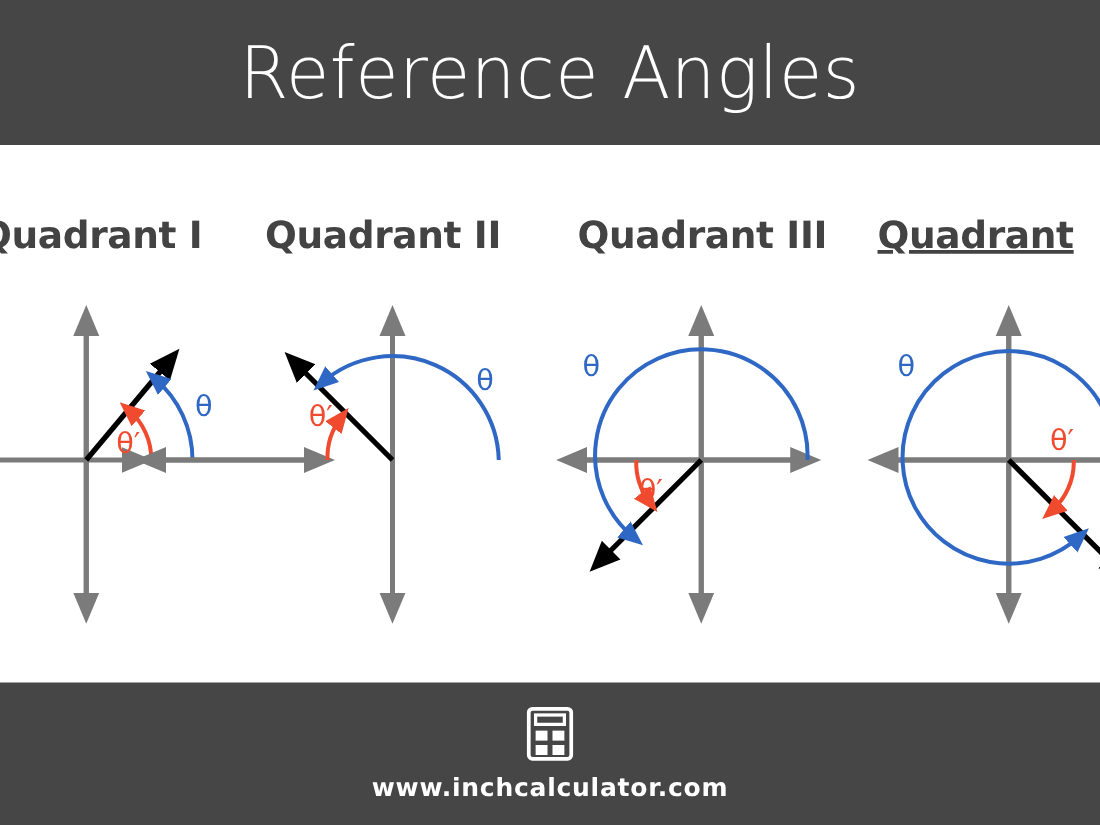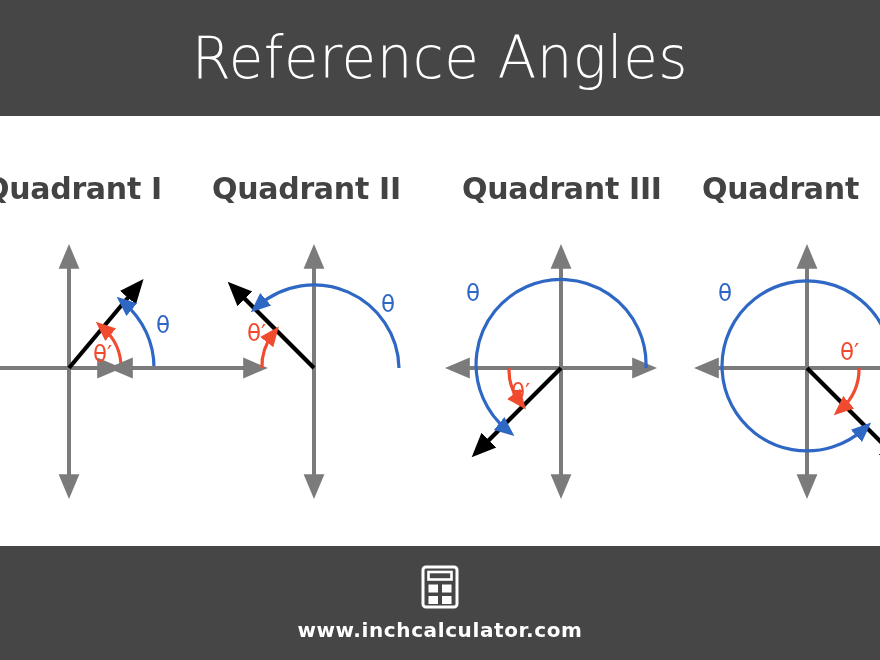--- a/index.html
+++ b/index.html
@@ -65,21 +65,21 @@
     font-family: "DejaVu Sans", sans-serif;
     font-size: 30px;
     font-weight: bold;
     color: #434343;
     white-space: nowrap;
     letter-spacing: -0.3px;
   }
   .quad-label.q1 { left: -16px; }
   .quad-label.q2 { left: 212px; }
   .quad-label.q3 { left: 462px; }
-  .quad-label.q4 { left: 702px; }
+  .quad-label.q4 { left: 702px; text-decoration: underline; }
 
   .diagrams {
     position: absolute;
     left: 0;
     top: 0;
     width: 880px;
     height: 430px;
   }
   .diagrams svg {
     position: absolute;

